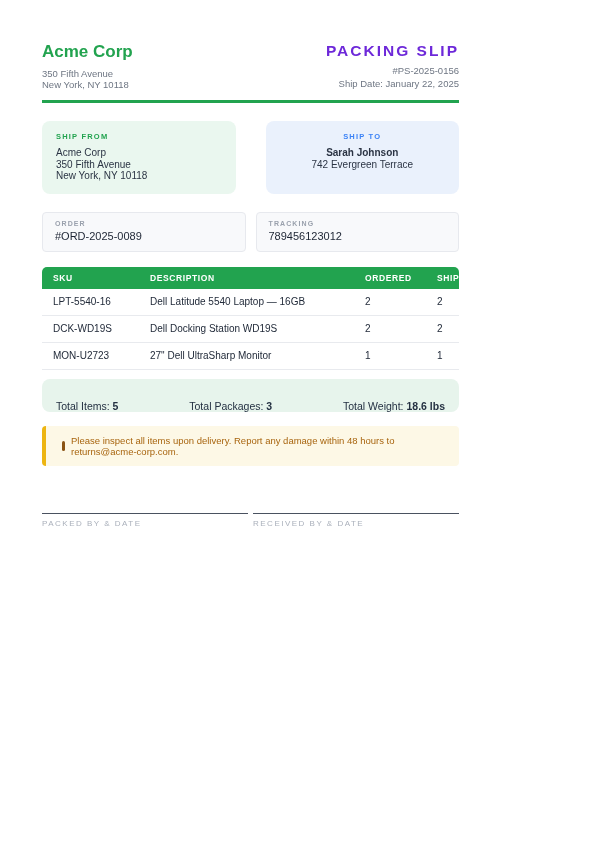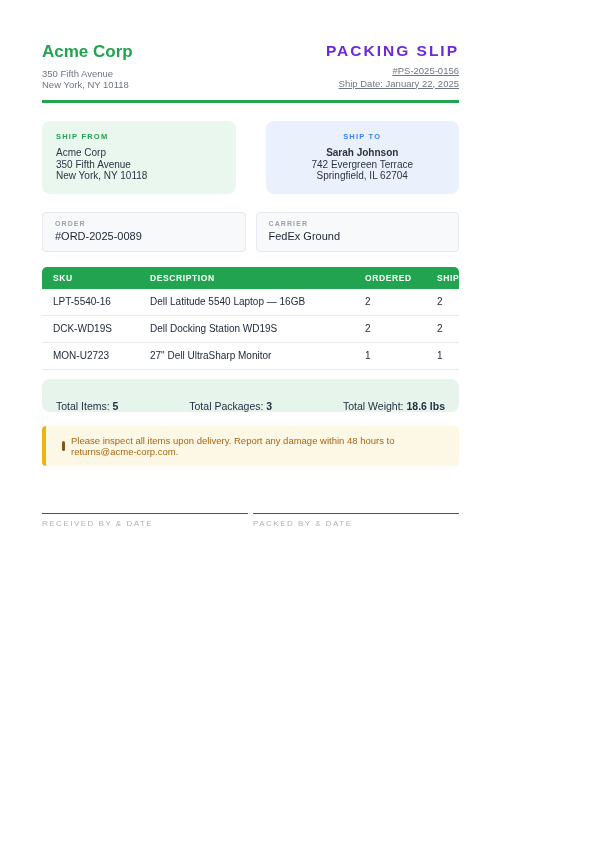--- a/index.html
+++ b/index.html
@@ -28,21 +28,21 @@
     color:var(--dark);
   }
   .page{width:501px;height:848px;padding:42px 42px 0;}
 
   
   .header{display:flex;justify-content:space-between;align-items:flex-start;}
   .company-name{font-size:17px;font-weight:bold;color:var(--green);margin-bottom:6px;}
   .addr-line{font-size:9.5px;color:var(--gray);line-height:11px;}
   .doc-meta{text-align:right;}
   .doc-title{font-size:15.5px;font-weight:bold;letter-spacing:2px;color:#6d28d9;margin-bottom:5px;}
-  .doc-sub{font-size:9.5px;color:var(--gray);line-height:12.5px;text-decoration:underline;}
+  .doc-sub{font-size:9.5px;color:var(--gray);line-height:12.5px;}
   .divider{height:3px;background:var(--green);margin-top:10px;}
 
   
   .ship-row{display:flex;gap:30px;margin-top:18px;}
   .ship-box{flex:1;border-radius:8px;padding:11px 14px 12px;}
   .ship-from{background:var(--green-bg);}
   .ship-to{background:var(--blue-bg);text-align:center;}
   .ship-label{font-size:7.5px;font-weight:bold;letter-spacing:1.2px;margin-bottom:6px;}
   .ship-from .ship-label{color:var(--green);}
   .ship-to .ship-label{color:var(--blue);}
@@ -114,32 +114,31 @@
     <div class="ship-box ship-from">
       <div class="ship-label">SHIP FROM</div>
       <div class="ship-line">Acme Corp</div>
       <div class="ship-line">350 Fifth Avenue</div>
       <div class="ship-line">New York, NY 10118</div>
     </div>
     <div class="ship-box ship-to">
       <div class="ship-label">SHIP TO</div>
       <div class="ship-line bold">Sarah Johnson</div>
       <div class="ship-line">742 Evergreen Terrace</div>
-      <div class="ship-line">Springfield, IL 62704</div>
     </div>
   </div>
 
   <div class="meta-row">
     <div class="meta-card">
       <div class="meta-label">ORDER</div>
       <div class="meta-value">#ORD-2025-0089</div>
     </div>
     <div class="meta-card">
-      <div class="meta-label">CARRIER</div>
-      <div class="meta-value">FedEx Ground</div>
+      <div class="meta-label">TRACKING</div>
+      <div class="meta-value">789456123012</div>
     </div>
   </div>
 
   <div class="items-table">
     <div class="t-header">
       <div>SKU</div>
       <div>DESCRIPTION</div>
       <div>ORDERED</div>
       <div>SHIPPED</div>
       <div>VERIFIED</div>
@@ -175,20 +174,20 @@
     <span><span>Total Weight:</span> <span class="bold">18.6 lbs</span></span>
   </div>
 
   <div class="notice">
     <span class="alert-bar"></span>
     <span>Please inspect all items upon delivery. Report any damage within 48 hours to returns@acme-corp.com.</span>
   </div>
 
   <div class="sig-row">
     <div class="sig-block">
-      <div class="sig-label">RECEIVED BY &amp; DATE</div>
+      <div class="sig-label">PACKED BY &amp; DATE</div>
     </div>
     <div class="sig-block">
-      <div class="sig-label">PACKED BY &amp; DATE</div>
+      <div class="sig-label">RECEIVED BY &amp; DATE</div>
     </div>
   </div>
 
 </div>
 
 </body></html>

